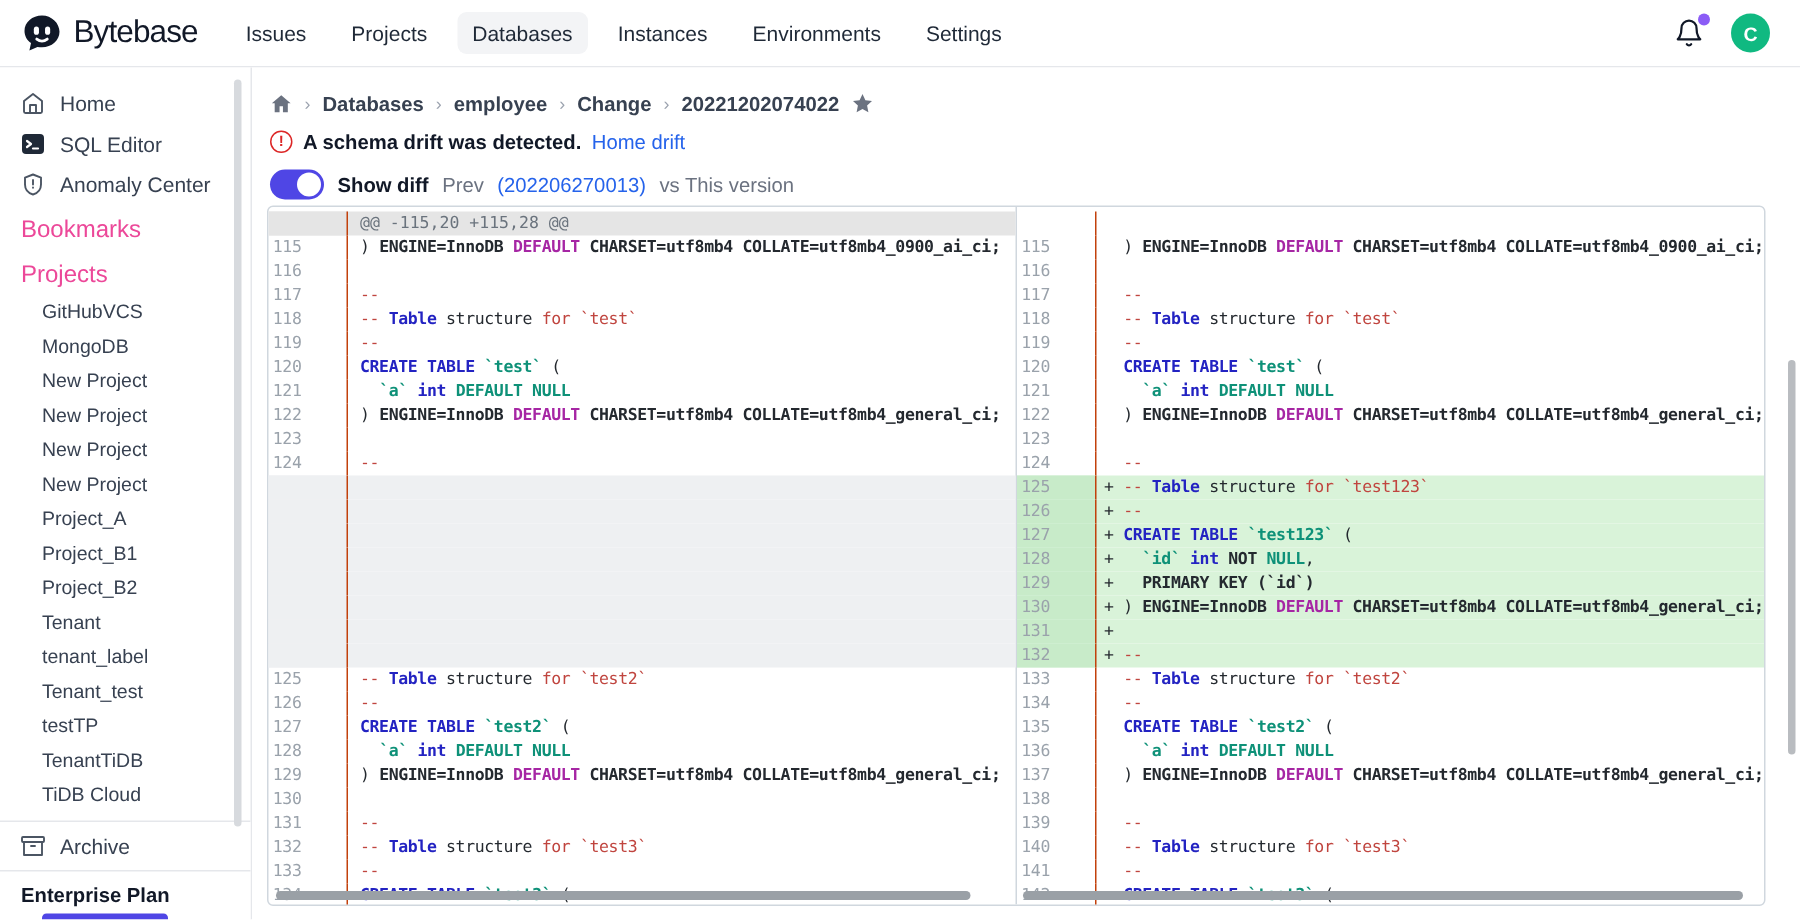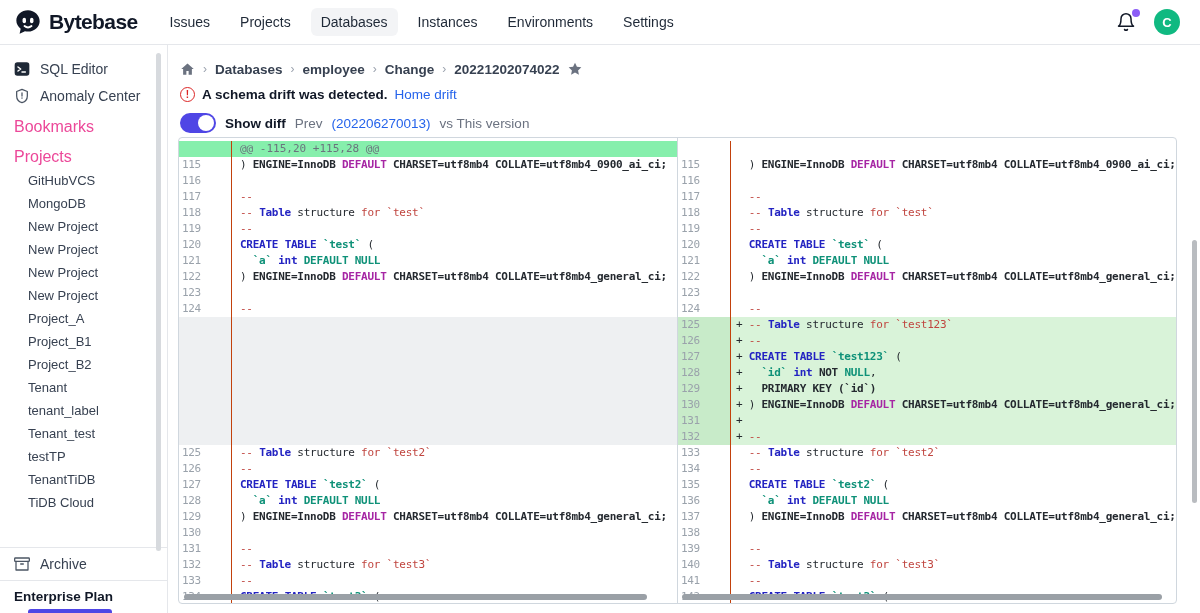--- a/index.html
+++ b/index.html
@@ -3,21 +3,21 @@
 <meta charset="utf-8">
 <style>
   * { box-sizing: border-box; }
   body { margin:0; width:1200px; height:613px; overflow:hidden; position:relative;
          font-family:"Liberation Sans", sans-serif; background:#fff; color:#1f2937; }
 
   
   .topbar { position:absolute; top:0; left:0; right:0; height:45px; background:#fff;
             border-bottom:1px solid #e5e7eb; display:flex; align-items:center; padding:0 20px 0 14px; }
   .brand { display:flex; align-items:center; gap:7px; cursor:pointer; }
-  .brand-name { font-size:21px; font-weight:700; letter-spacing:-0.6px; color:#111827; }
+  .brand-name { font-size:21px; font-weight:400; letter-spacing:-0.6px; color:#111827; }
   .main-nav { display:flex; align-items:center; gap:10px; margin-left:22px; }
   .nav-item { font-size:14px; color:#1f2937; padding:6px 10px; border-radius:6px; cursor:pointer; white-space:nowrap; }
   .nav-item.active { background:#f3f4f6; font-weight:500; }
   .header-right { margin-left:auto; display:flex; align-items:center; gap:18px; }
   .bell-wrap { position:relative; width:20px; height:20px; cursor:pointer; }
   .noti-dot { position:absolute; top:-3px; right:-4px; width:8px; height:8px; border-radius:50%; }
   .avatar { width:26px; height:26px; border-radius:50%; color:#fff; font-size:13px; font-weight:700;
             display:flex; align-items:center; justify-content:center; cursor:pointer; }
 
   
@@ -58,21 +58,21 @@
   
   .diff { position:absolute; top:92px; left:10px; right:23px; bottom:9px; border:1px solid #d0d7de;
           border-radius:4px; display:flex; overflow:hidden; background:#fff; }
   .pane { flex:1 1 0; min-width:0; position:relative; padding-top:3px; }
   .pane.left { border-right:1px solid #d0d7de; }
   .drow { display:flex; height:16px; line-height:16px; font-family:"DejaVu Sans Mono","Liberation Mono",monospace;
           font-size:11px; letter-spacing:-0.25px; }
   .gut { flex:0 0 53px; text-align:right; padding-right:30px; color:#9aa2ab; border-right:1px solid #c2410c; }
   .code { flex:1; white-space:pre; overflow:hidden; padding-left:8px; color:#24292f; }
   .pane.right .code { padding-left:5px; }
-  .drow.hunk, .drow.hunk .gut { background:#86efac; }
+  .drow.hunk, .drow.hunk .gut { background:#e5e5e5; }
   .drow.hunk .code { color:#6a737d; letter-spacing:0; }
   .drow.ph, .drow.ph .gut { background:#eef0f2; }
   .drow.add { background:#d9f3d9; }
   .drow.add .gut { background:#c8ebc9; }
   .tk-p { color:#24292f; }
   .tk-b { color:#24292f; font-weight:700; }
   .tk-k { color:#2323c2; font-weight:700; }
   .tk-g { color:#0e9178; font-weight:700; }
   .tk-m { color:#a626a4; font-weight:700; }
   .tk-r { color:#c0453f; }
@@ -109,20 +109,27 @@
           <path d="M13.73 21a2 2 0 0 1-3.46 0"></path>
       </svg>
       <span class="noti-dot" style="background: rgb(139, 92, 246);"></span>
     </div>
     <div class="avatar" style="background: rgb(16, 185, 129);">C</div>
   </div>
 </header>
 
 <aside class="sidebar">
 
+  <div class="menu-item">
+    <svg width="16" height="16" viewBox="0 0 24 24" fill="none" stroke="#4b5563" stroke-width="1.9" stroke-linecap="round" stroke-linejoin="round">
+      <path d="M3 9.5l9-7 9 7V20a1.5 1.5 0 0 1-1.5 1.5h-15A1.5 1.5 0 0 1 3 20z"></path>
+        <path d="M9 21.5v-8h6v8"></path>
+    </svg>
+    <span>Home</span>
+  </div>
   <div class="menu-item">
     <svg width="16" height="16" viewBox="0 0 24 24">
       <rect x="1" y="2" width="22" height="20" rx="4" fill="#1f2937"></rect>
       <path d="M6 9l4 3-4 3" stroke="#fff" stroke-width="2.2" fill="none" stroke-linecap="round" stroke-linejoin="round"></path>
       <line x1="12" y1="16.5" x2="17" y2="16.5" stroke="#fff" stroke-width="2.2" stroke-linecap="round"></line>
     </svg>
     <span>SQL Editor</span>
   </div>
   <div class="menu-item">
     <svg width="16" height="16" viewBox="0 0 24 24" fill="none" stroke="#4b5563" stroke-width="1.9" stroke-linecap="round" stroke-linejoin="round">

